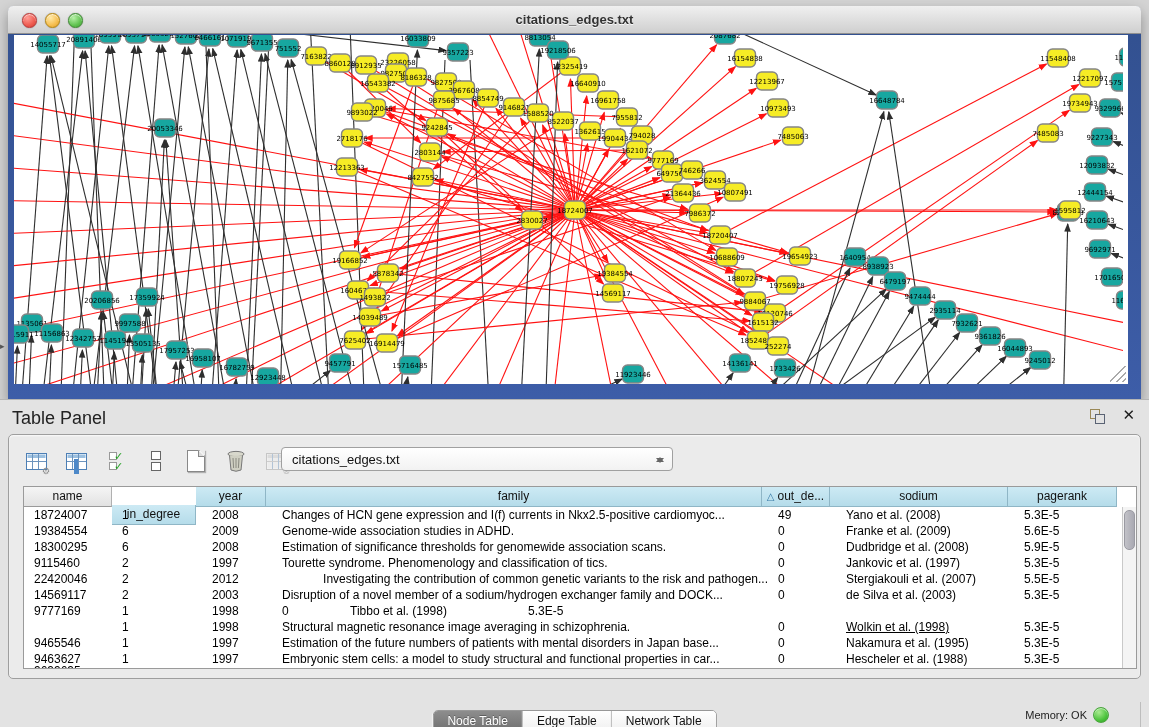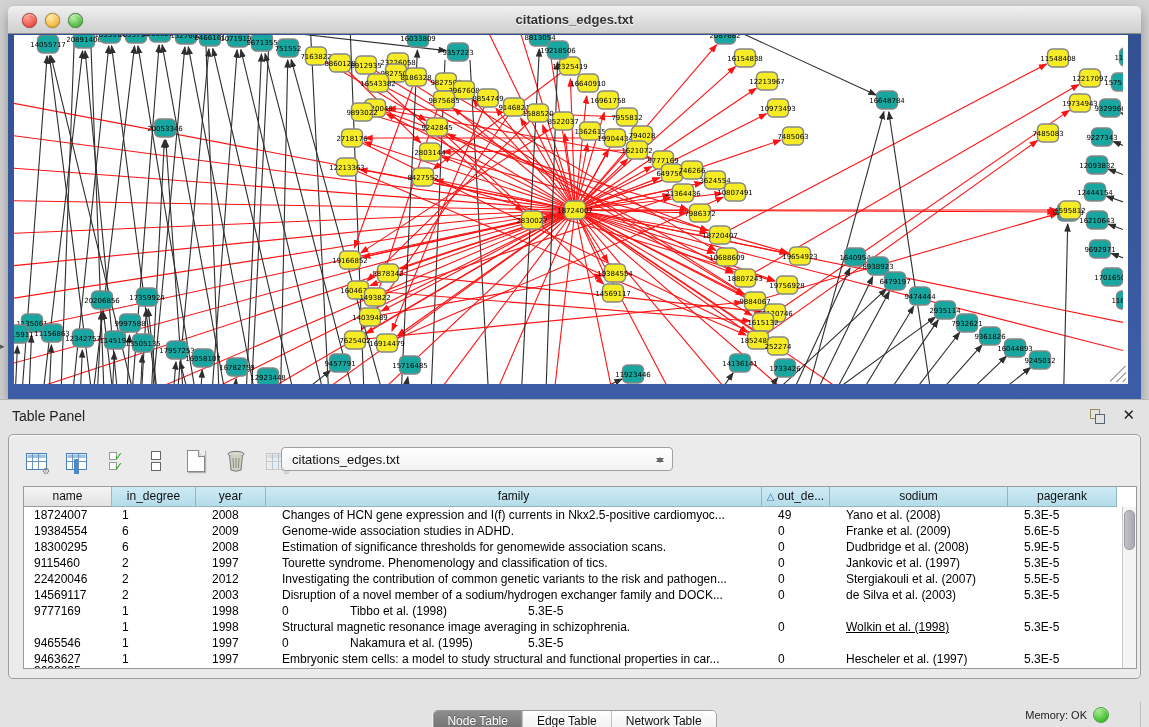--- a/index.html
+++ b/index.html
@@ -46,21 +46,21 @@
   }
   .desktop-arrow{
     position:absolute;left:0px;top:342px;font-size:9px;color:#555;line-height:9px;
   }
   
   .table-panel{
     position:absolute;left:0;top:399px;width:1149px;height:328px;
     background:#e3e3e3;border-top:1px solid #b5b5b5;
   }
   .tp-header{position:relative;height:31px;}
-  .tp-title{position:absolute;left:12px;top:8px;font-size:14px;color:#222;}
+  .tp-title{position:absolute;left:12px;top:8px;font-size:18px;color:#222;}
   .tp-float{
     position:absolute;right:44px;top:9px;width:15px;height:15px;cursor:pointer;
   }
   .tp-float .sq-back{position:absolute;left:0;top:0;width:8px;height:8px;border:1.5px solid #9a8856;background:#e3e3e3;}
   .tp-float .sq-front{position:absolute;right:0;bottom:0;width:8px;height:8px;border:1.5px solid #5a6374;background:#e3e3e3;}
   .tp-close{
     position:absolute;right:14px;top:6px;font-size:15px;font-weight:bold;color:#1a1a1a;cursor:pointer;
   }
   .tp-inner{
     position:absolute;left:8px;top:34px;width:1131px;height:243px;
@@ -933,21 +933,21 @@
     </div>
 
     <div class="combo">
       <span>citations_edges.txt</span>
       <div class="combo-arrows"></div>
     </div>
 
     <div class="data-table">
       <div class="thead" id="thead">
           <div class="th plain" style="width: 88px;">name</div>
-          <div class="th" style="width: 84px;">in_degree</div>
+          <div class="th" style="width: 84px; margin-top: 18px;">in_degree</div>
           <div class="th" style="width: 70px;">year</div>
           <div class="th" style="width: 496px;">family</div>
           <div class="th" style="width: 68px;"><span class="sorticon">△</span>out_de...</div>
           <div class="th" style="width: 178px;">sodium</div>
           <div class="th" style="width: 109px;">pagerank</div>
         </div>
       <div class="tbody" id="tbody">
           <div class="tr">
             <div class="td" style="width: 88px;">18724007</div>
             <div class="td" style="width: 90px;">1</div>
@@ -981,21 +981,21 @@
             <div class="td" style="width: 70px;">1997</div>
             <div class="td" style="width: 496px;">Tourette syndrome. Phenomenology and classification of tics.</div>
             <div class="td" style="width: 68px;">0</div>
             <div class="td" style="width: 178px;">Jankovic et al. (1997)</div>
             <div class="td" style="width: 109px;">5.3E-5</div>
           </div>
           <div class="tr">
             <div class="td" style="width: 88px;">22420046</div>
             <div class="td" style="width: 90px;">2</div>
             <div class="td" style="width: 70px;">2012</div>
-            <div class="td" style="width: 496px;">Investigating the contribution of common genetic variants to the risk and pathogen...</div>
+            <div class="td" style="width: 496px; text-align: right;">Investigating the contribution of common genetic variants to the risk and pathogen...</div>
             <div class="td" style="width: 68px;">0</div>
             <div class="td" style="width: 178px;">Stergiakouli et al. (2007)</div>
             <div class="td" style="width: 109px;">5.5E-5</div>
           </div>
           <div class="tr">
             <div class="td" style="width: 88px;">14569117</div>
             <div class="td" style="width: 90px;">2</div>
             <div class="td" style="width: 70px;">2003</div>
             <div class="td" style="width: 496px;">Disruption of a novel member of a sodium/hydrogen exchanger family and DOCK...</div>
             <div class="td" style="width: 68px;">0</div>
@@ -1016,31 +1016,32 @@
             <div class="td" style="width: 70px;">1998</div>
             <div class="td" style="width: 496px;">Structural magnetic resonance image averaging in schizophrenia.</div>
             <div class="td" style="width: 68px;">0</div>
             <div class="td" style="width: 178px; text-decoration: underline;">Wolkin et al. (1998)</div>
             <div class="td" style="width: 109px;">5.3E-5</div>
           </div>
           <div class="tr">
             <div class="td" style="width: 88px;">9465546</div>
             <div class="td" style="width: 90px;">1</div>
             <div class="td" style="width: 70px;">1997</div>
+            <div class="td" style="width: 496px;">Estimation of the future numbers of patients with mental disorders in Japan base...</div>
             <div class="td" style="width: 68px;">0</div>
             <div class="td" style="width: 178px;">Nakamura et al. (1995)</div>
             <div class="td" style="width: 109px;">5.3E-5</div>
           </div>
           <div class="tr">
             <div class="td" style="width: 88px;">9463627</div>
             <div class="td" style="width: 90px;">1</div>
             <div class="td" style="width: 70px;">1997</div>
             <div class="td" style="width: 496px;">Embryonic stem cells: a model to study structural and functional properties in car...</div>
             <div class="td" style="width: 68px;">0</div>
-            <div class="td" style="width: 178px;">Hescheler et al. (1997)</div>
+            <div class="td" style="width: 178px;">Hescheler et al. (1988)</div>
             <div class="td" style="width: 109px;">5.3E-5</div>
           </div>
         </div>
       <div class="vscroll">
         <div class="vthumb"></div>
       </div>
     </div>
 
     <div class="segmented">
       <div class="seg active">Node Table</div>

